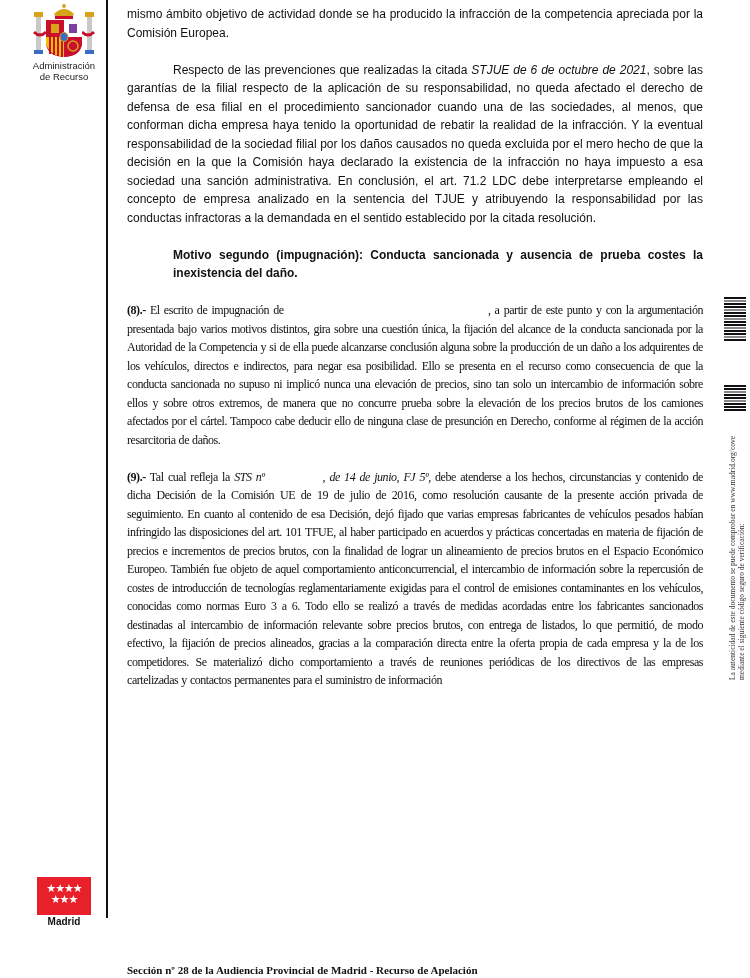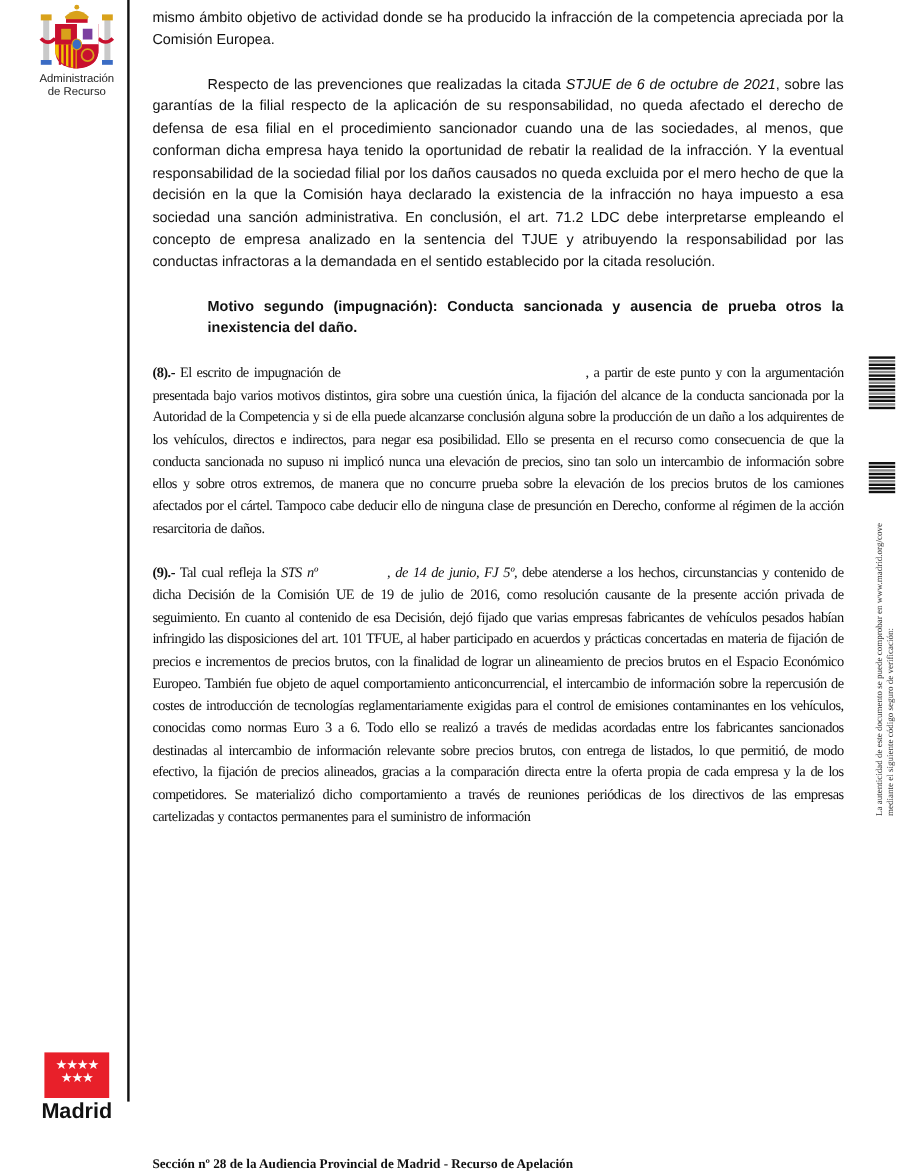--- a/index.html
+++ b/index.html
@@ -3,21 +3,21 @@
 <meta charset="utf-8">
 <style>
   html, body { margin: 0; padding: 0; background: #ffffff; }
   body { width: 750px; height: 978px; position: relative; overflow: hidden; font-family: "Liberation Sans", sans-serif; color: #111; }
   .left-col { position: absolute; left: 0; top: 0; width: 86px; height: 978px; }
   .vline { position: absolute; left: 106px; top: 0; width: 2px; height: 918px; background: #111; }
   .coat { position: absolute; left: 32px; top: 2px; width: 64px; height: 56px; }
   .admin-label { position: absolute; left: 20px; top: 60px; width: 88px; text-align: center; font-size: 9.5px; line-height: 11px; color: #222; }
   .madrid-flag { position: absolute; left: 37px; top: 877px; width: 54px; height: 38px; background: #e8202a; }
   .madrid-flag .stars { position: absolute; left: 0; top: 6px; width: 54px; text-align: center; color: #fff; font-size: 11px; line-height: 11px; letter-spacing: -1px; }
-  .madrid-label { position: absolute; left: 30px; top: 916px; width: 68px; text-align: center; font-weight: bold; font-size: 18px; color: #111; }
+  .madrid-label { position: absolute; left: 30px; top: 916px; width: 68px; text-align: center; font-weight: bold; font-size: 10px; color: #111; }
 
   .content { position: absolute; left: 127px; top: 5px; width: 576px; font-size: 12px; line-height: 18.5px; }
   .content p { margin: 0; text-align: justify; }
   .p1 { margin-bottom: 18.5px !important; }
   .p2 { text-indent: 46px; margin-bottom: 18.5px !important; }
   .heading { font-weight: bold; margin-left: 46px !important; margin-bottom: 18.5px !important; }
   .narrow { font-family: Liberation Serif, serif; letter-spacing: -0.45px; word-spacing: 0.5px; }
   .p8 { margin-bottom: 18.5px !important; }
   .num { font-weight: bold; }
   .redact { display: inline-block; width: 200px; }
@@ -81,21 +81,21 @@
     </div>
   </div>
   <div class="madrid-label">Madrid</div>
 </div>
 
 <div class="content">
   <p class="p1">mismo ámbito objetivo de actividad donde se ha producido la infracción de la competencia apreciada por la Comisión Europea.</p>
 
   <p class="p2"><span>Respecto de las prevenciones que realizadas la citada </span><span class="ital">STJUE de 6 de octubre de 2021</span><span>, sobre las garantías de la filial respecto de la aplicación de su responsabilidad, no queda afectado el derecho de defensa de esa filial en el procedimiento sancionador cuando una de las sociedades, al menos, que conforman dicha empresa haya tenido la oportunidad de rebatir la realidad de la infracción. Y la eventual responsabilidad de la sociedad filial por los daños causados no queda excluida por el mero hecho de que la decisión en la que la Comisión haya declarado la existencia de la infracción no haya impuesto a esa sociedad una sanción administrativa. En conclusión, el art. 71.2 LDC debe interpretarse empleando el concepto de empresa analizado en la sentencia del TJUE y atribuyendo la responsabilidad por las conductas infractoras a la demandada en el sentido establecido por la citada resolución.</span></p>
 
-  <p class="heading">Motivo segundo (impugnación): Conducta sancionada y ausencia de prueba otros la inexistencia del daño.</p>
+  <p class="heading">Motivo segundo (impugnación): Conducta sancionada y ausencia de prueba costes la inexistencia del daño.</p>
 
   <p class="p8 narrow"><span class="num">(8).-</span><span> El escrito de impugnación de </span><span class="redact"></span><span>, a partir de este punto y con la argumentación presentada bajo varios motivos distintos, gira sobre una cuestión única, la fijación del alcance de la conducta sancionada por la Autoridad de la Competencia y si de ella puede alcanzarse conclusión alguna sobre la producción de un daño a los adquirentes de los vehículos, directos e indirectos, para negar esa posibilidad. Ello se presenta en el recurso como consecuencia de que la conducta sancionada no supuso ni implicó nunca una elevación de precios, sino tan solo un intercambio de información sobre ellos y sobre otros extremos, de manera que no concurre prueba sobre la elevación de los precios brutos de los camiones afectados por el cártel. Tampoco cabe deducir ello de ninguna clase de presunción en Derecho, conforme al régimen de la acción resarcitoria de daños.</span></p>
 
   <p class="p9 narrow"><span class="num">(9).-</span><span> Tal cual refleja la </span><span class="ital">STS nº</span><span class="redact-short"></span><span class="ital">, de 14 de junio, FJ 5º</span><span>, debe atenderse a los hechos, circunstancias y contenido de dicha Decisión de la Comisión UE de 19 de julio de 2016, como resolución causante de la presente acción privada de seguimiento. En cuanto al contenido de esa Decisión, dejó fijado que varias empresas fabricantes de vehículos pesados habían infringido las disposiciones del art. 101 TFUE, al haber participado en acuerdos y prácticas concertadas en materia de fijación de precios e incrementos de precios brutos, con la finalidad de lograr un alineamiento de precios brutos en el Espacio Económico Europeo. También fue objeto de aquel comportamiento anticoncurrencial, el intercambio de información sobre la repercusión de costes de introducción de tecnologías reglamentariamente exigidas para el control de emisiones contaminantes en los vehículos, conocidas como normas Euro 3 a 6. Todo ello se realizó a través de medidas acordadas entre los fabricantes sancionados destinadas al intercambio de información relevante sobre precios brutos, con entrega de listados, lo que permitió, de modo efectivo, la fijación de precios alineados, gracias a la comparación directa entre la oferta propia de cada empresa y la de los competidores. Se materializó dicho comportamiento a través de reuniones periódicas de los directivos de las empresas cartelizadas y contactos permanentes para el suministro de información</span></p>
 </div>
 
 <div class="barcode bc1">
   <div></div>
     <div class="g"></div>
     <div></div>

